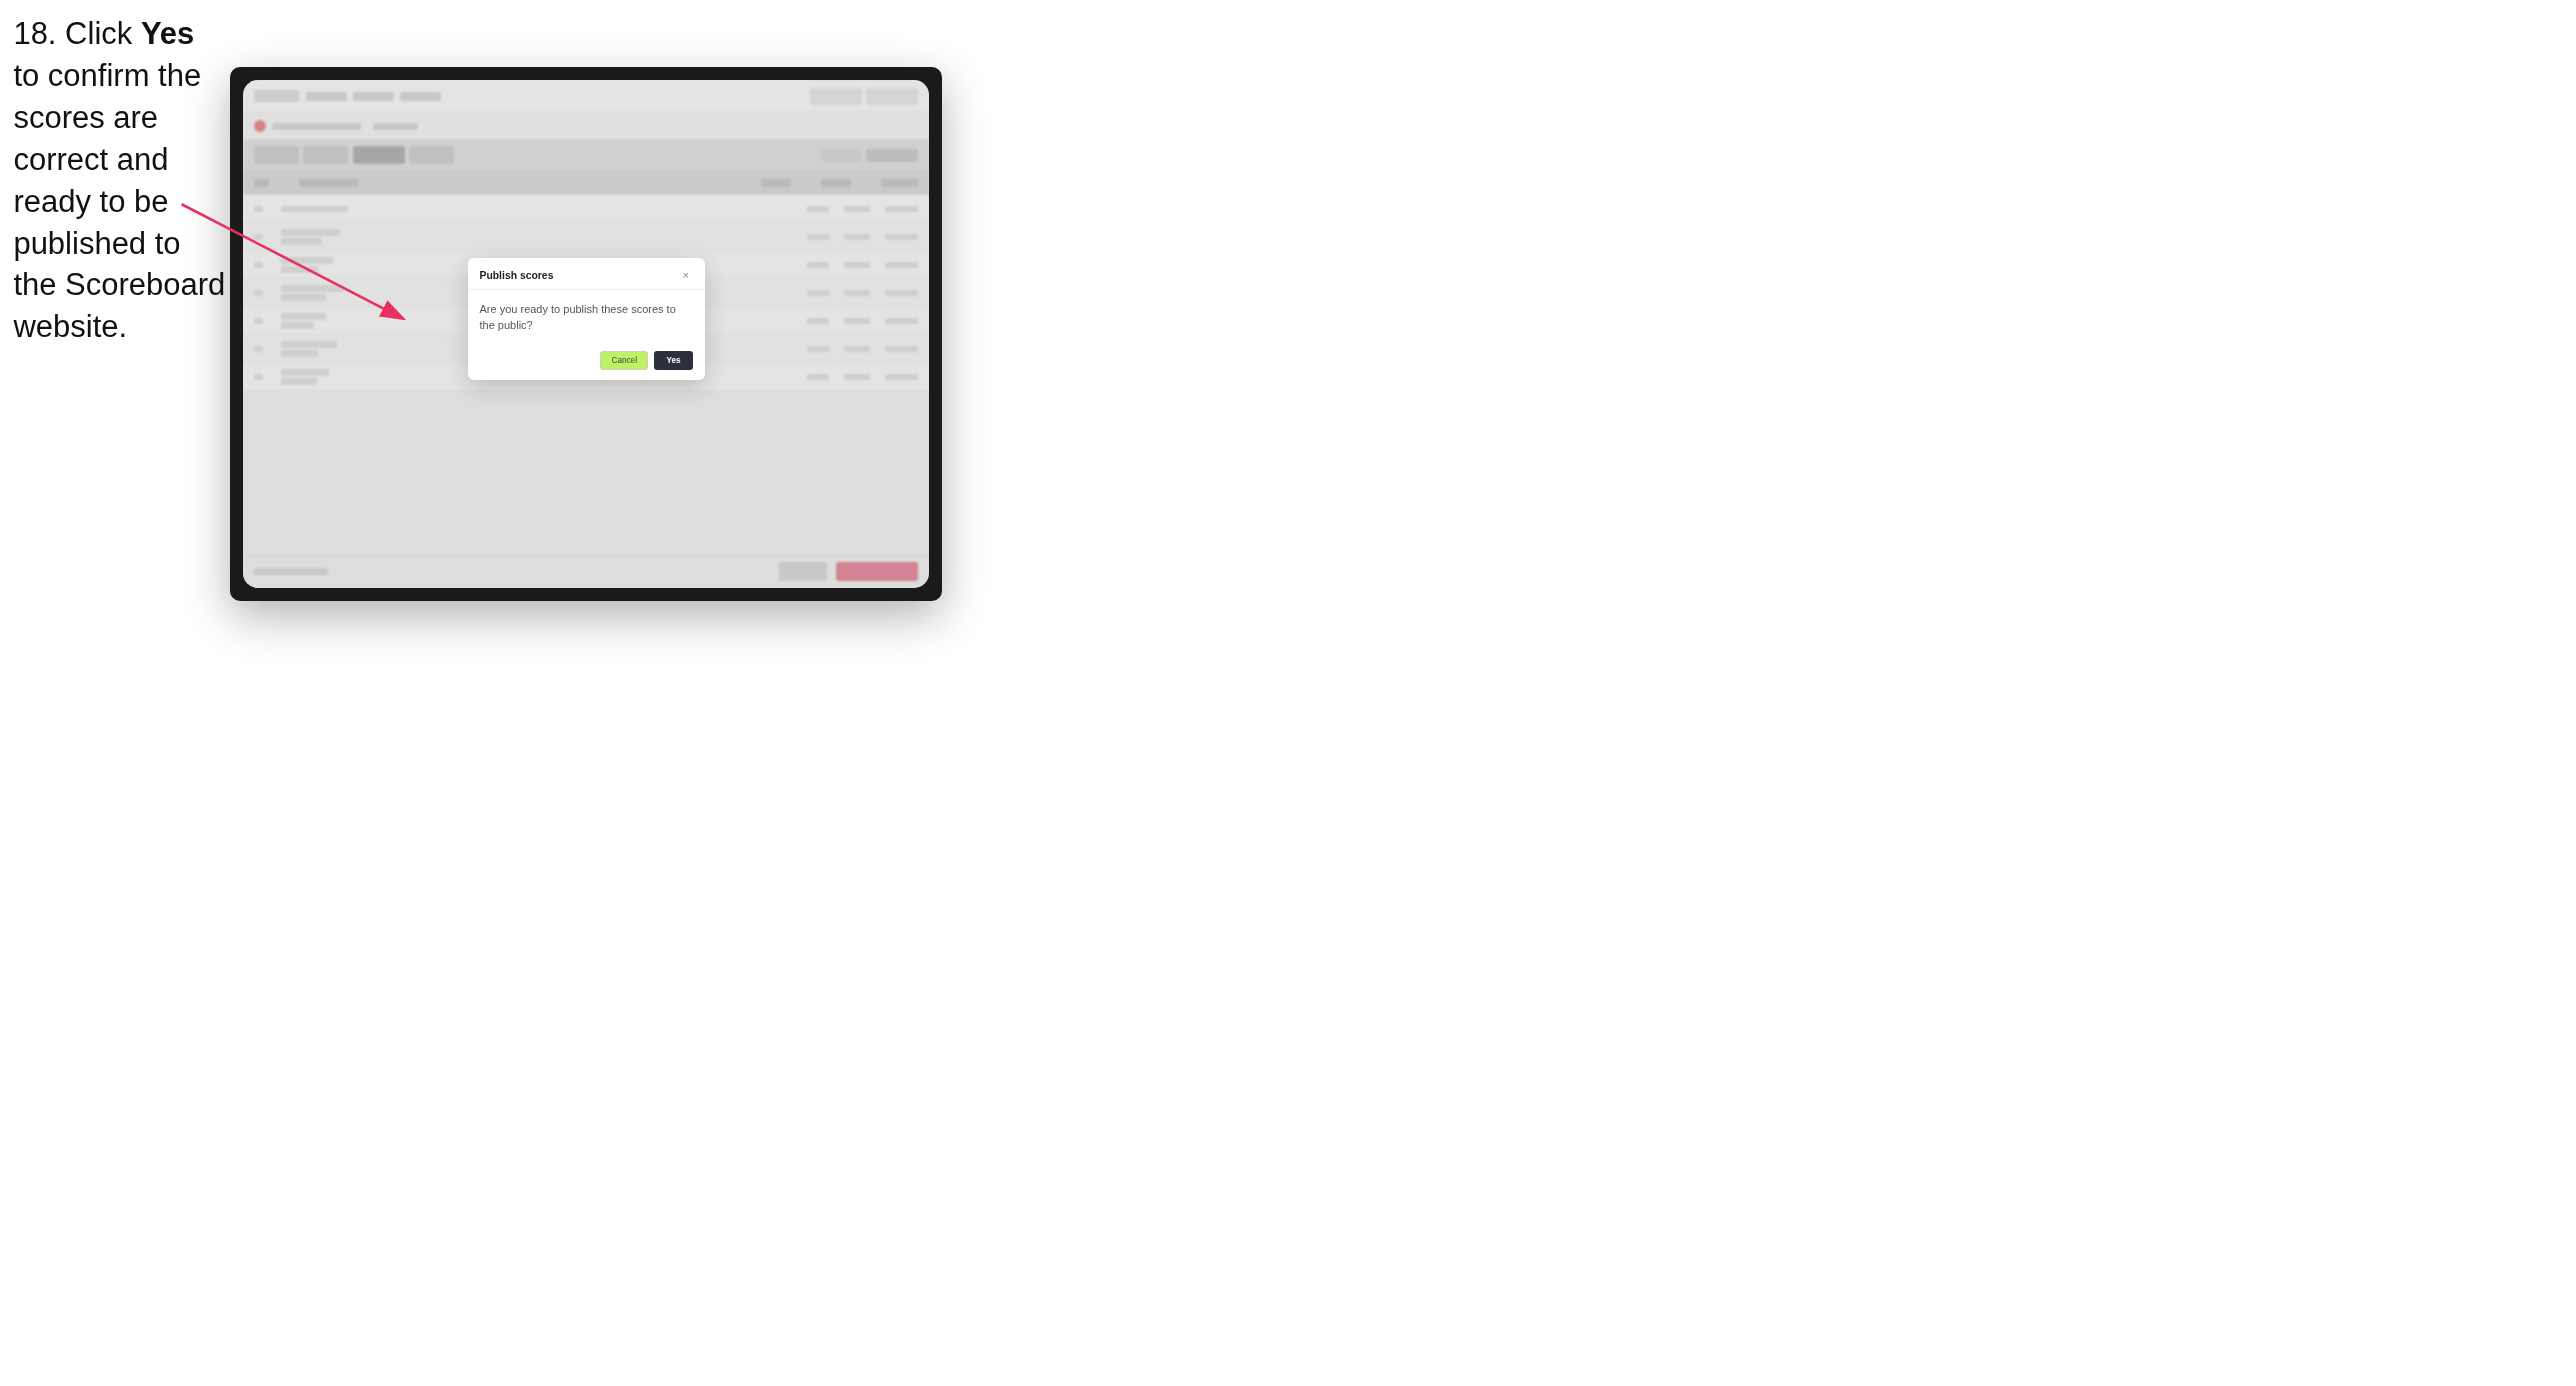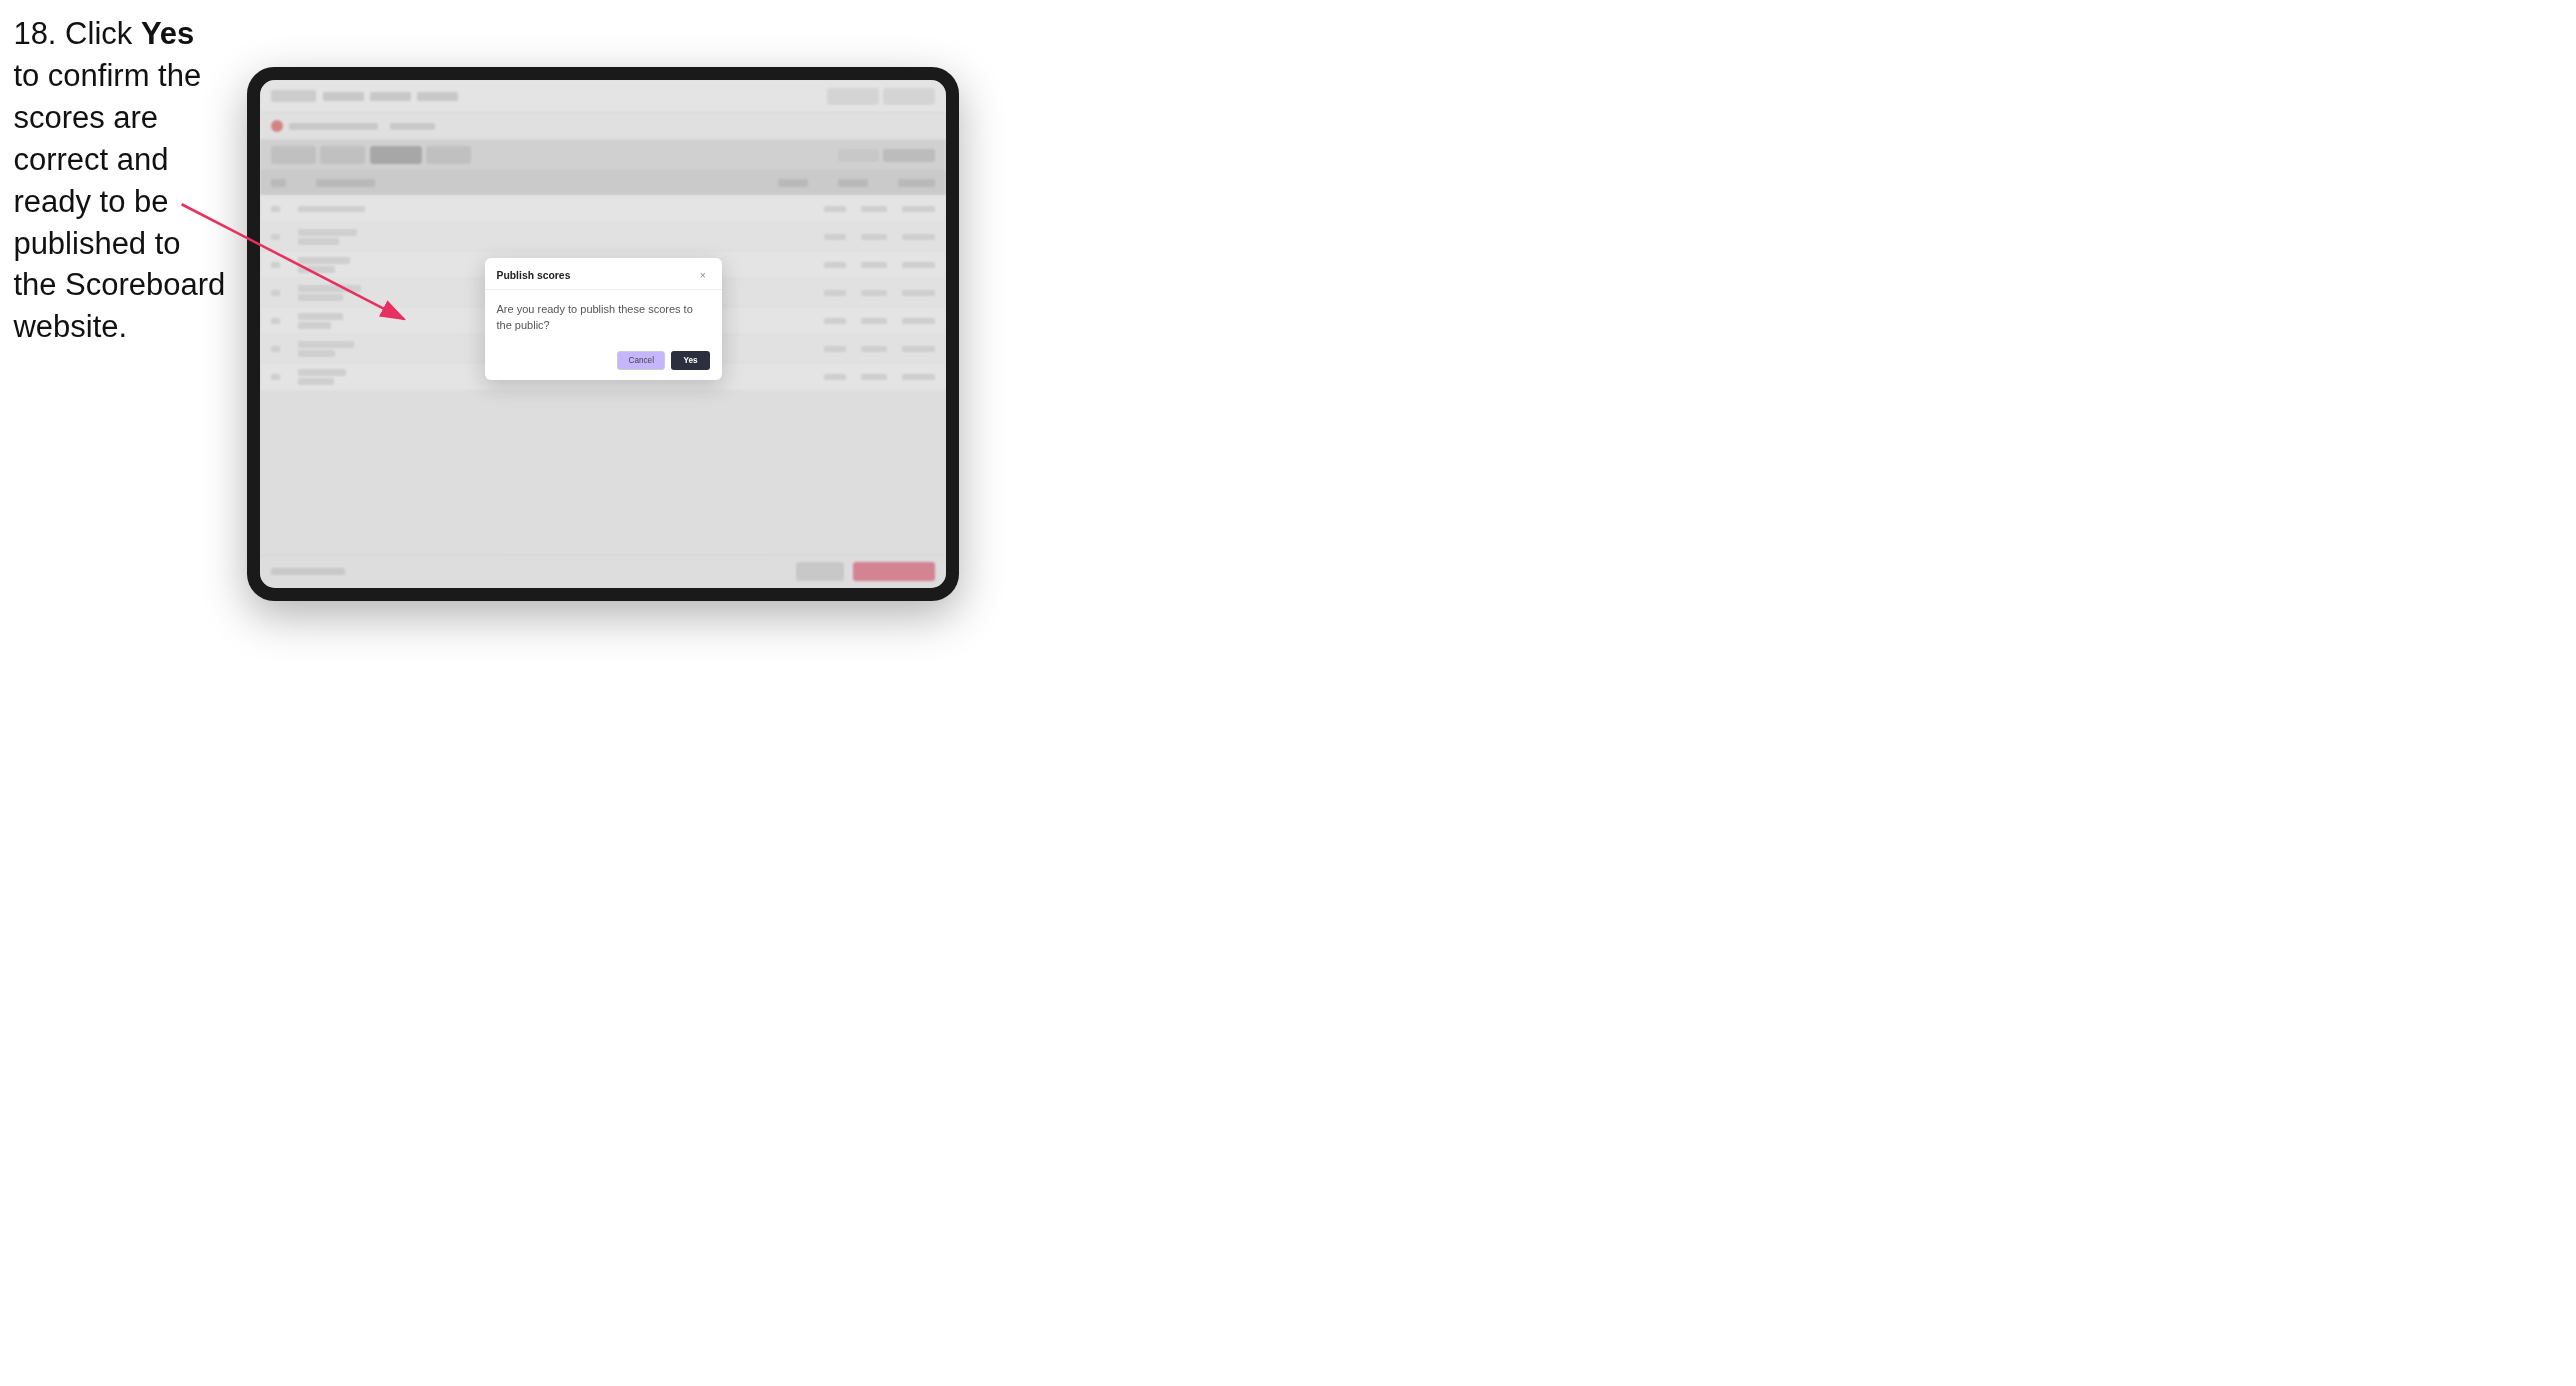--- a/index.html
+++ b/index.html
@@ -25,26 +25,26 @@
       font-weight: 400;
     }
 
     .instruction-text strong {
       font-weight: 700;
     }
 
     
     .tablet-frame {
       position: absolute;
-      left: 247px;
+      left: 230px;
       top: 67px;
       width: 712px;
       height: 534px;
       background: #1a1a1a;
-      border-radius: 27px;
+      border-radius: 10px;
       padding: 13.4px;
       box-shadow: 0 15px 45px rgba(0,0,0,0.3);
     }
 
     .tablet-screen {
       width: 100%;
       height: 100%;
       background: #f0f0f0;
       border-radius: 15px;
       overflow: hidden;
@@ -280,21 +280,21 @@
       display: flex;
       justify-content: flex-end;
       gap: 6px;
       padding: 7.4px 12px 10.4px;
     }
 
     .btn-cancel {
       padding: 3.7px 10.4px;
       font-size: 8.2px;
       border: 0.7px solid #cccccc;
-      background: #c4b5fd;
+      background: #bef264;
       border-radius: 3px;
       cursor: pointer;
       color: #444444;
     }
 
     .btn-yes {
       padding: 3.7px 12px;
       font-size: 8.2px;
       background: #2c2f3e;
       color: #ffffff;

